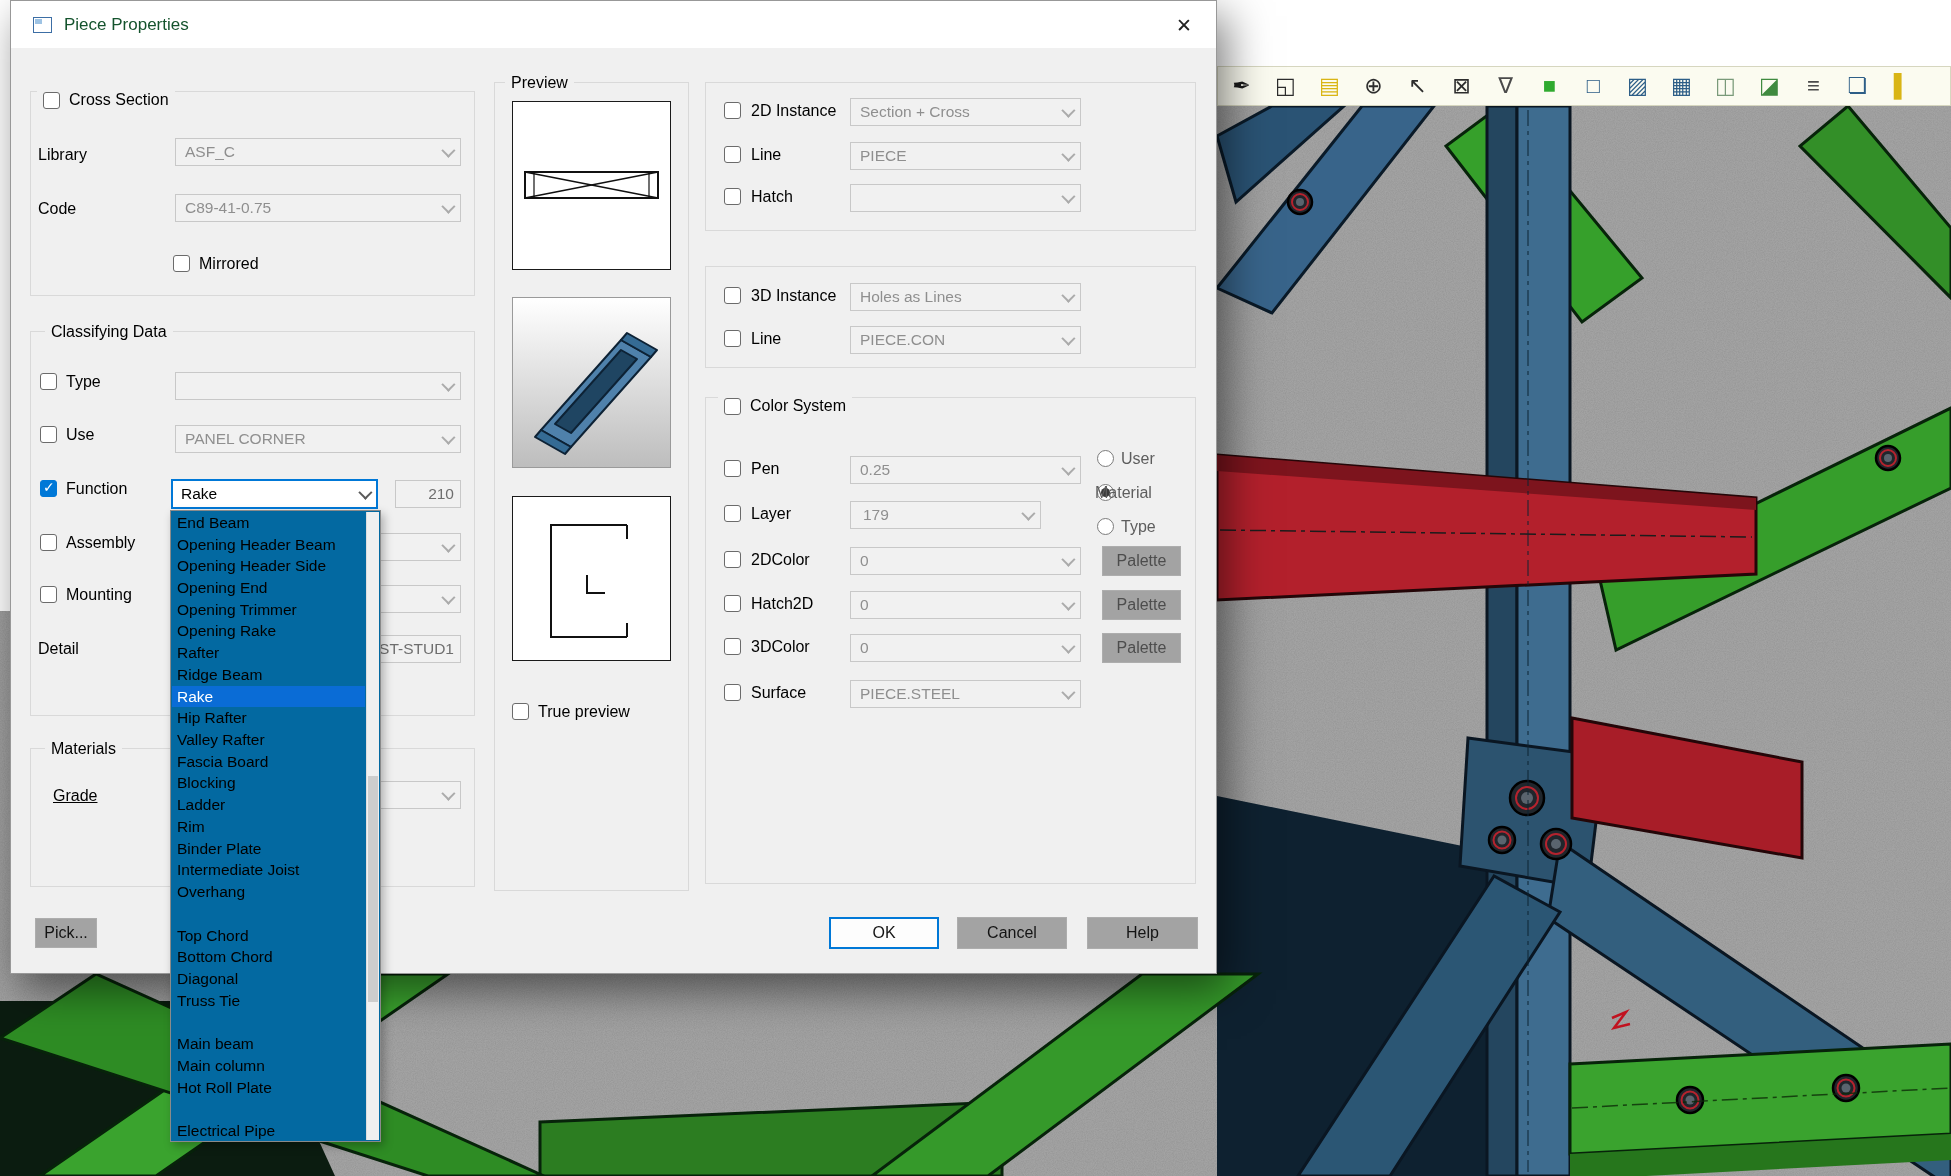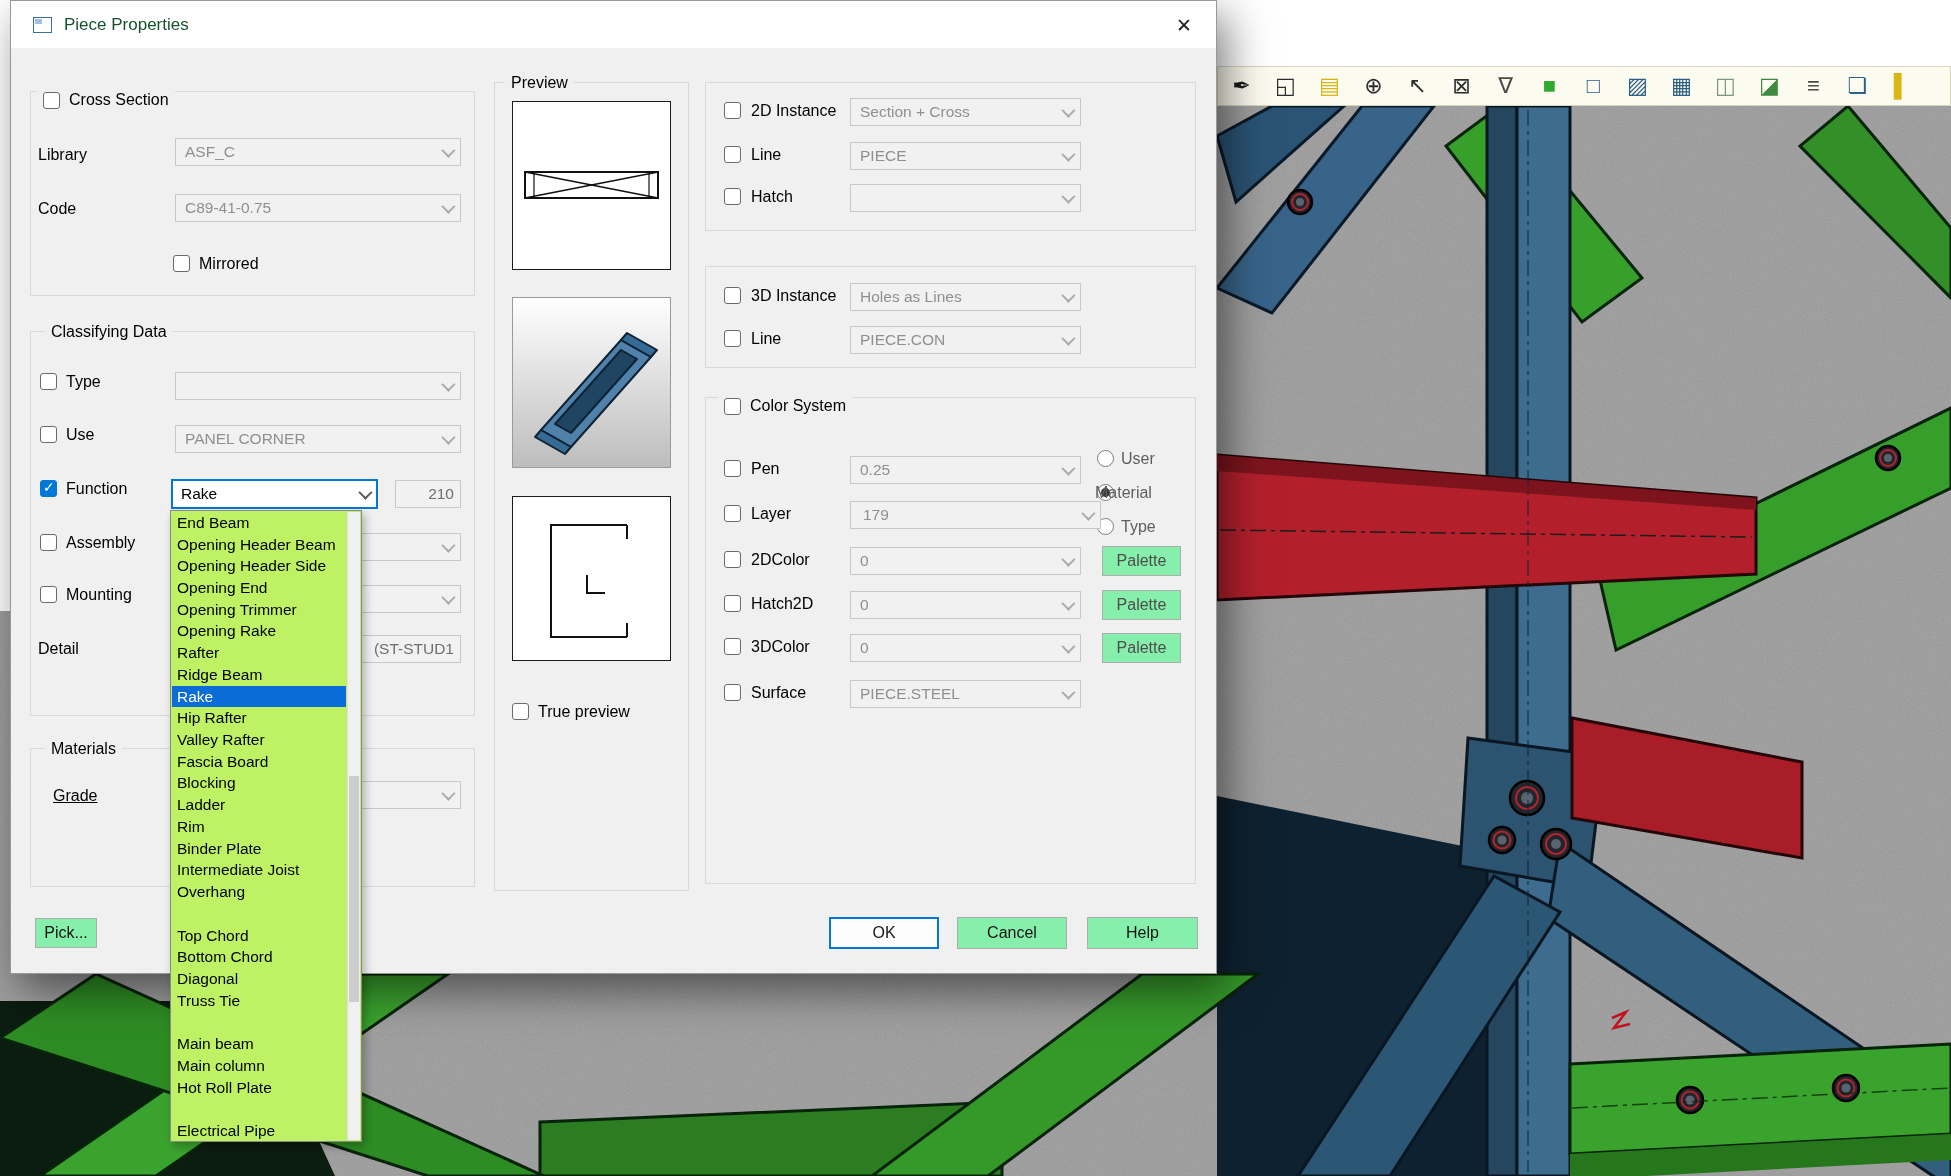--- a/index.html
+++ b/index.html
@@ -54,31 +54,31 @@
     border-radius:3px;box-sizing:border-box;}
   .cb.inline{position:static;flex:0 0 auto;}
   .cb.checked{background:#0078d7;border-color:#0078d7;position:relative;}
   .cb.checked::after{content:"✓";position:absolute;left:2px;top:-2px;color:#fff;font-size:14px;line-height:17px;}
 
   .radio{position:absolute;width:17px;height:17px;border:1px solid #7c7c7c;border-radius:50%;
     background:#fff;box-sizing:border-box;}
   .radio.selected::after{content:"";position:absolute;left:3px;top:3px;width:9px;height:9px;
     border-radius:50%;background:#3a3a3a;}
 
-  .btn{position:absolute;background:#86efac;border:1px solid #adadad;box-sizing:border-box;
+  .btn{position:absolute;background:#a3a3a3;border:1px solid #adadad;box-sizing:border-box;
     display:flex;align-items:center;justify-content:center;font-size:16px;color:#141414;cursor:default;}
   .btn.default{background:#fdfdfd;border:2px solid #0078d7;}
   .btn.small-gray{color:#4d4d4d;}
 
   .preview-box{position:absolute;border:1px solid #1a1a1a;background:#fff;box-sizing:border-box;overflow:hidden;}
   .preview-box.soft{border:1px solid #9a9a9a;}
 
   
-  .fn-list{position:absolute;left:170px;top:510px;width:192px;height:632px;z-index:30;
-    background:#bef264;border:1px solid #8a8a8a;box-sizing:border-box;font-size:15.5px;
+  .fn-list{position:absolute;left:170px;top:510px;width:211px;height:632px;z-index:30;
+    background:#0369a1;border:1px solid #8a8a8a;box-sizing:border-box;font-size:15.5px;
     box-shadow:3px 4px 9px rgba(0,0,0,.28);}
   .fn-list .items{position:absolute;left:1px;top:1px;right:15px;bottom:1px;overflow:hidden;}
   .opt{height:21.72px;display:flex;align-items:center;padding-left:5px;white-space:nowrap;}
   .opt.sel{background:#0a6cd6;color:#fff;}
   .fn-scroll{position:absolute;right:1px;top:1px;bottom:1px;width:13px;background:#f0f0f0;
     border-left:1px solid #dedede;box-sizing:border-box;}
   .fn-thumb{position:absolute;left:1px;right:1px;top:42%;height:36%;background:#cdcdcd;}
 </style>
 </head>
 <body>
@@ -377,21 +377,21 @@
     </div>
     <div class="radio" style="left:1086px;top:449px;"></div>
     <div class="lbl" style="left:1110px;top:448px;color:#5d5d5d;">User</div>
     <div class="radio selected" style="left:1086px;top:483px;"></div>
     <div class="lbl" style="left:1084px;top:482px;color:#5d5d5d;">Material</div>
     <div class="radio" style="left:1086px;top:517px;"></div>
     <div class="lbl" style="left:1110px;top:516px;color:#5d5d5d;">Type</div>
 
     <div class="cb" style="left:713px;top:504px;"></div>
     <div class="lbl" style="left:740px;top:503px;">Layer</div>
-    <div class="combo disabled" style="left:839px;top:500px;width:251px;padding-left:12px;">
+    <div class="combo disabled" style="left:839px;top:500px;width:191px;padding-left:12px;">
       <span class="val">179</span>
       <span class="chev"></span>
     </div>
 
     <div class="cb" style="left:713px;top:550px;"></div>
     <div class="lbl" style="left:740px;top:549px;">2DColor</div>
     <div class="combo disabled" style="left:839px;top:546px;width:231px;">
       <span class="val">0</span>
       <span class="chev"></span>
     </div>

